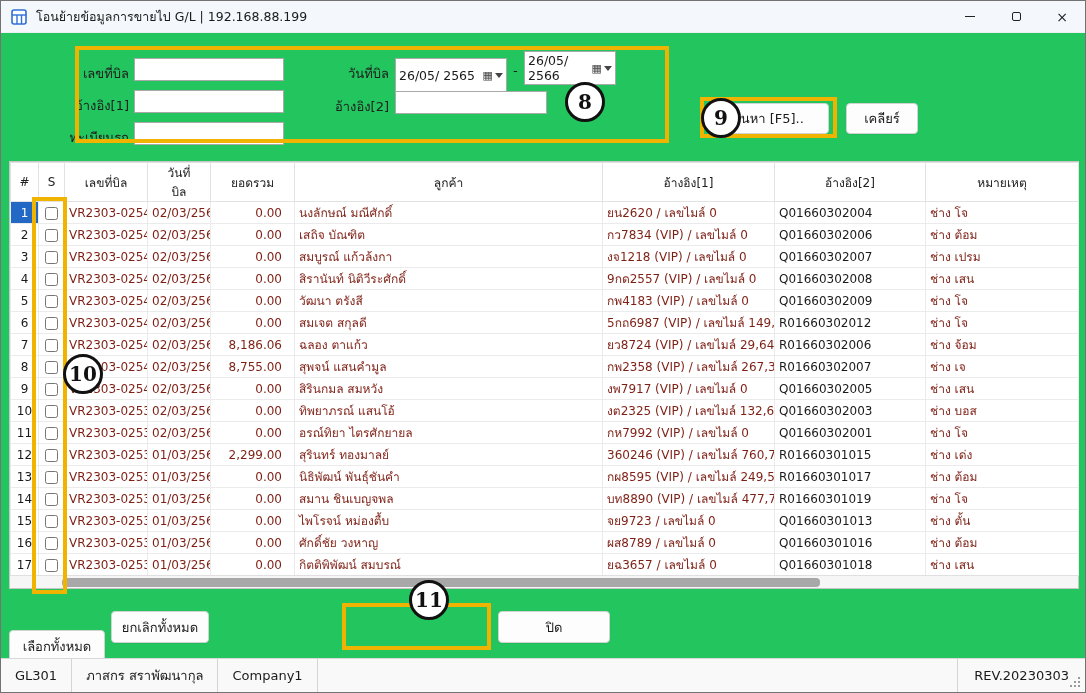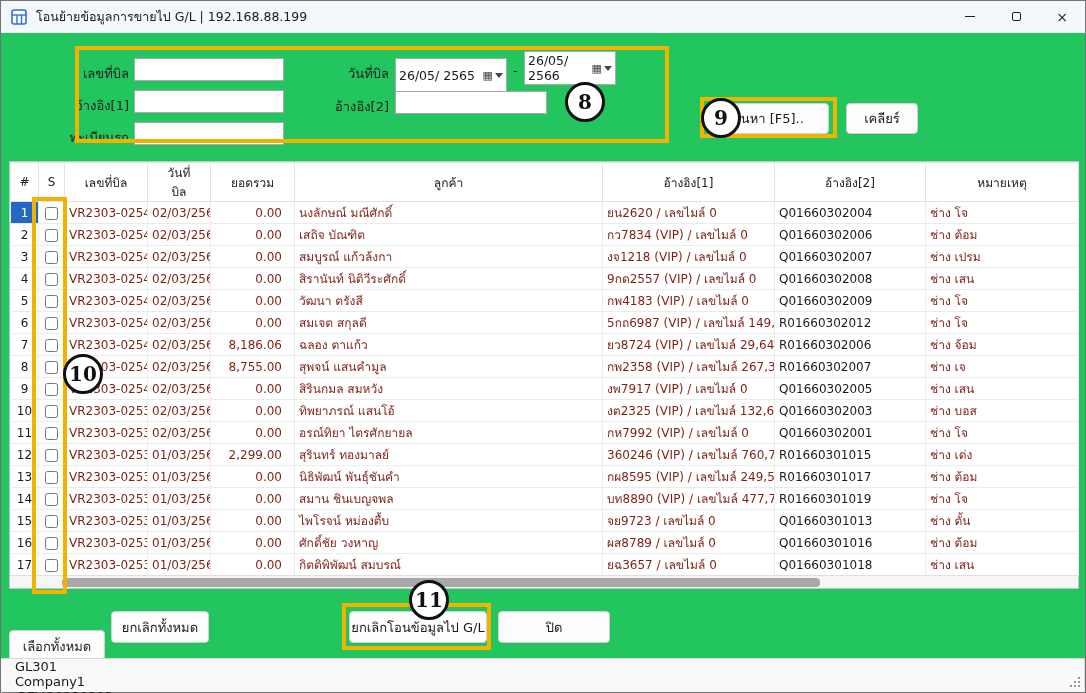--- a/index.html
+++ b/index.html
@@ -49,21 +49,21 @@
   td.col-check { text-align: center; }
   td.col-date { text-align: center; }
   td.col-total { text-align: right; padding-right: 12px; }
   input[type="checkbox"] { width: 13px; height: 13px; vertical-align: middle; }
   .hscroll { position: absolute; left: 0; right: 0; bottom: 0; height: 13px;
     background: #f6f6f6; border-top: 1px solid #e0e0e0; }
   .hthumb { position: absolute; left: 52px; top: 2px; width: 758px; height: 9px; background: #a8a8a8; border-radius: 4px; }
 
   
   .statusbar { position: absolute; left: 0; right: 0; bottom: 0; height: 34px; background: #f9f9f9;
-    border-top: 1px solid #d8d8d8; display: flex; align-items: stretch; font-size: 13px; color: #1a1a1a; flex-direction: column; }
+    border-top: 1px solid #d8d8d8; display: flex; align-items: stretch; font-size: 13px; color: #1a1a1a; }
   .sb-item { display: flex; align-items: center; padding: 0 14px; border-right: 1px solid #d4d4d4; }
   .sb-spacer { flex: 1; }
   .sb-rev { display: flex; align-items: center; padding: 0 16px; border-left: 1px solid #d4d4d4; }
   .grip { position: absolute; right: 3px; bottom: 3px; width: 12px; height: 12px; }
   .grip::after { content: ""; position: absolute; left: 0; top: 0; width: 2px; height: 2px; background: transparent;
     box-shadow: 8px 0 0 #9a9a9a, 4px 4px 0 #9a9a9a, 8px 4px 0 #9a9a9a, 0 8px 0 #9a9a9a, 4px 8px 0 #9a9a9a, 8px 8px 0 #9a9a9a; }
 
   
   .annotations { position: absolute; inset: 0; pointer-events: none; }
   .ann-box { position: absolute; border: 4px solid #efb300; }
@@ -345,25 +345,25 @@
           </tr>
         </tbody>
     </table>
     <div class="hscroll">
       <div class="hthumb"></div>
     </div>
   </div>
 
   <div class="btn" style="left:8px; top:629px; width:96px; height:32px;">เลือกทั้งหมด</div>
   <div class="btn" style="left:110px; top:610px; width:98px; height:32px;">ยกเลิกทั้งหมด</div>
-  <div class="btn" style="left:348px; top:610px; width:138px; height:32px;">ยกเลิกโอนข้อมูลไป G/L</div>
   <div class="btn" style="left:497px; top:610px; width:112px; height:32px;">ปิด</div>
 
   <div class="statusbar">
     <div class="sb-item">GL301</div>
+    <div class="sb-item">ภาสกร สราพัฒนากุล</div>
     <div class="sb-item">Company1</div>
     <div class="sb-spacer"></div>
     <div class="sb-rev">REV.20230303</div>
     <div class="grip"></div>
   </div>
 
   <div class="annotations">
     <div class="ann-box" style="left:74px; top:45px; width:594px; height:97px;"></div>
     <div class="ann-circle" style="left:564px; top:81px;">8</div>
     <div class="ann-box" style="left:699px; top:96px; width:137px; height:41px;"></div>

